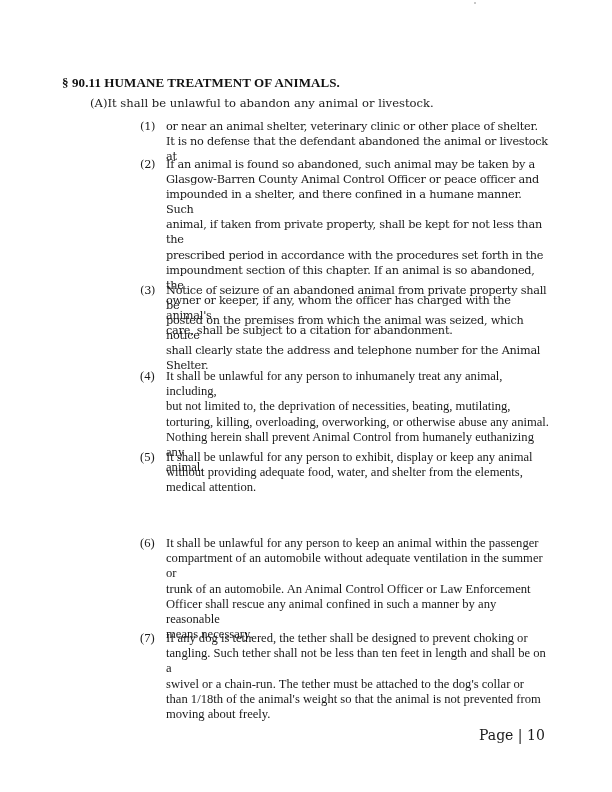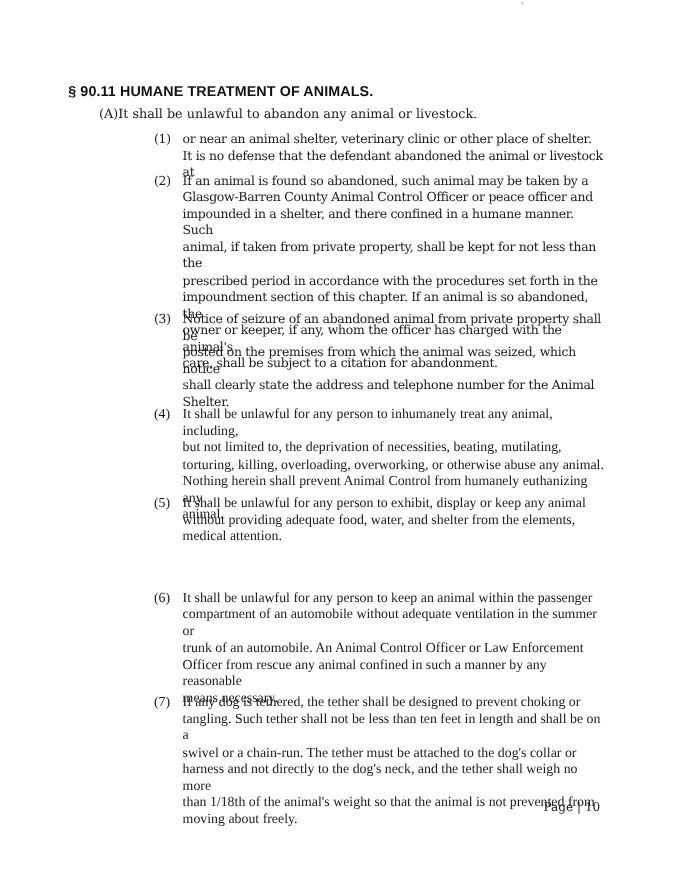--- a/index.html
+++ b/index.html
@@ -1,36 +1,36 @@
 <!DOCTYPE html>
 <html><head>
 <meta charset="utf-8">
 <style>
   html, body { margin: 0; padding: 0; background: #ffffff; }
   body { width: 612px; height: 792px; position: relative; overflow: hidden; color: #1a1a1a; }
   .page { position: absolute; left: 0; top: 0; width: 612px; height: 792px; background: #fff; }
   .heading {
     position: absolute; left: 62px; top: 75px;
-    font-family: Liberation Sans, sans-serif; font-weight: bold; font-size: 13px;
+    font-family: Liberation Serif, serif; font-weight: bold; font-size: 13px;
     letter-spacing: 0.1px; color: #111;
   }
   .sub-a {
     position: absolute; left: 90px; top: 96px;
     font-family: "DejaVu Serif", serif; font-size: 11.6px; color: #1a1a1a;
   }
   .item { position: absolute; left: 140px; width: 410px; }
   .item .num {
     position: absolute; left: 0; top: 0; width: 26px;
   }
   .item .txt { margin-left: 26px; }
   .cambria { font-family: "DejaVu Serif", serif; font-size: 11.3px; line-height: 15.1px; letter-spacing: -0.25px; }
   .times { font-family: "Liberation Serif", serif; font-size: 12.6px; line-height: 15.2px; }
   .footer {
-    position: absolute; left: 494px; top: 727px;
-    font-family: "DejaVu Serif", serif; font-size: 11px; color: #1a1a1a;
+    position: absolute; left: 479px; top: 727px;
+    font-family: "DejaVu Serif", serif; font-size: 14px; color: #1a1a1a;
   }
   .speck { position: absolute; left: 474px; top: 2px; width: 2px; height: 2px; background: #c8c8c8; }
 </style>
 </head>
 <body>
 
 <div class="page">
   <div class="speck"></div>
 
   <div class="heading">§ 90.11 HUMANE TREATMENT OF ANIMALS.</div>
@@ -90,31 +90,30 @@
       <div>medical attention.</div>
     </div>
   </div>
 
   <div class="item times" style="top:536px;">
     <span class="num">(6)</span>
     <div class="txt">
       <div>It shall be unlawful for any person to keep an animal within the passenger</div>
       <div>compartment of an automobile without adequate ventilation in the summer or</div>
       <div>trunk of an automobile. An Animal Control Officer or Law Enforcement</div>
-      <div>Officer from rescue any animal confined in such a manner by any reasonable</div>
+      <div>Officer shall rescue any animal confined in such a manner by any reasonable</div>
       <div>means necessary.</div>
     </div>
   </div>
 
   <div class="item times" style="top:631px;">
     <span class="num">(7)</span>
     <div class="txt">
       <div>If any dog is tethered, the tether shall be designed to prevent choking or</div>
       <div>tangling. Such tether shall not be less than ten feet in length and shall be on a</div>
       <div>swivel or a chain-run. The tether must be attached to the dog's collar or</div>
-      <div>harness and not directly to the dog's neck, and the tether shall weigh no more</div>
       <div>than 1/18th of the animal's weight so that the animal is not prevented from</div>
       <div>moving about freely.</div>
     </div>
   </div>
 
   <div class="footer">Page | 10</div>
 </div>
 
 </body></html>

